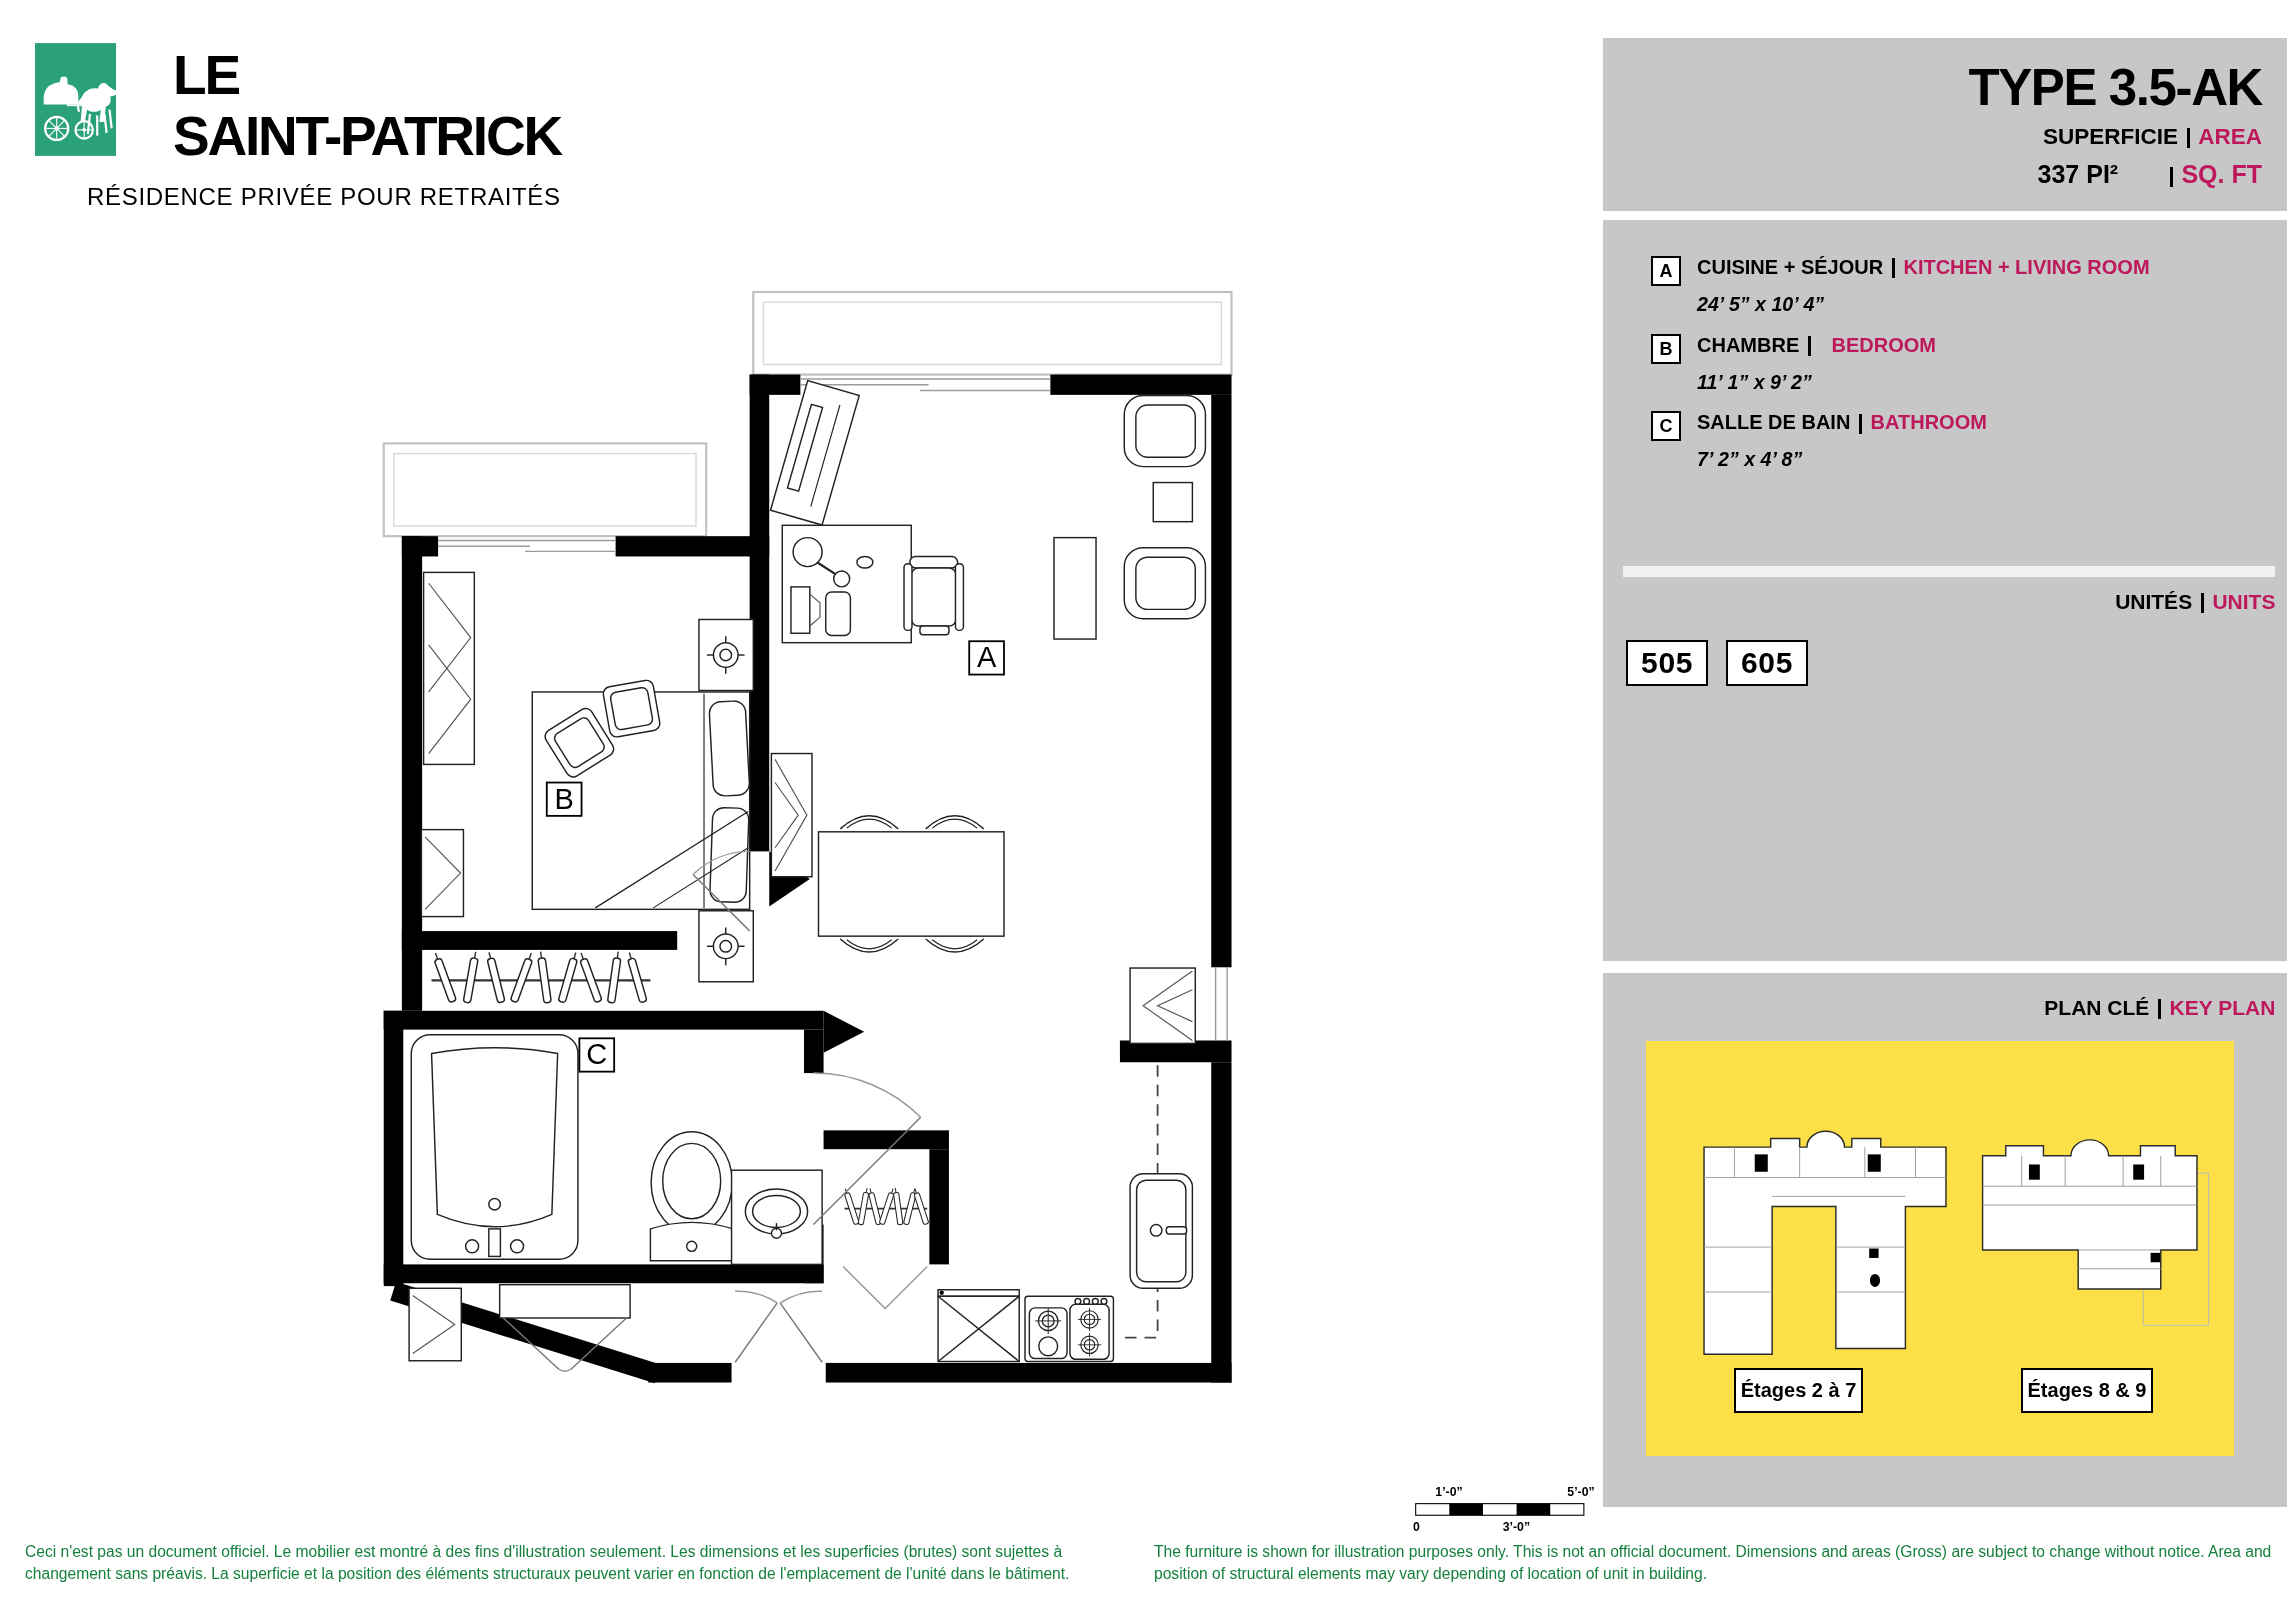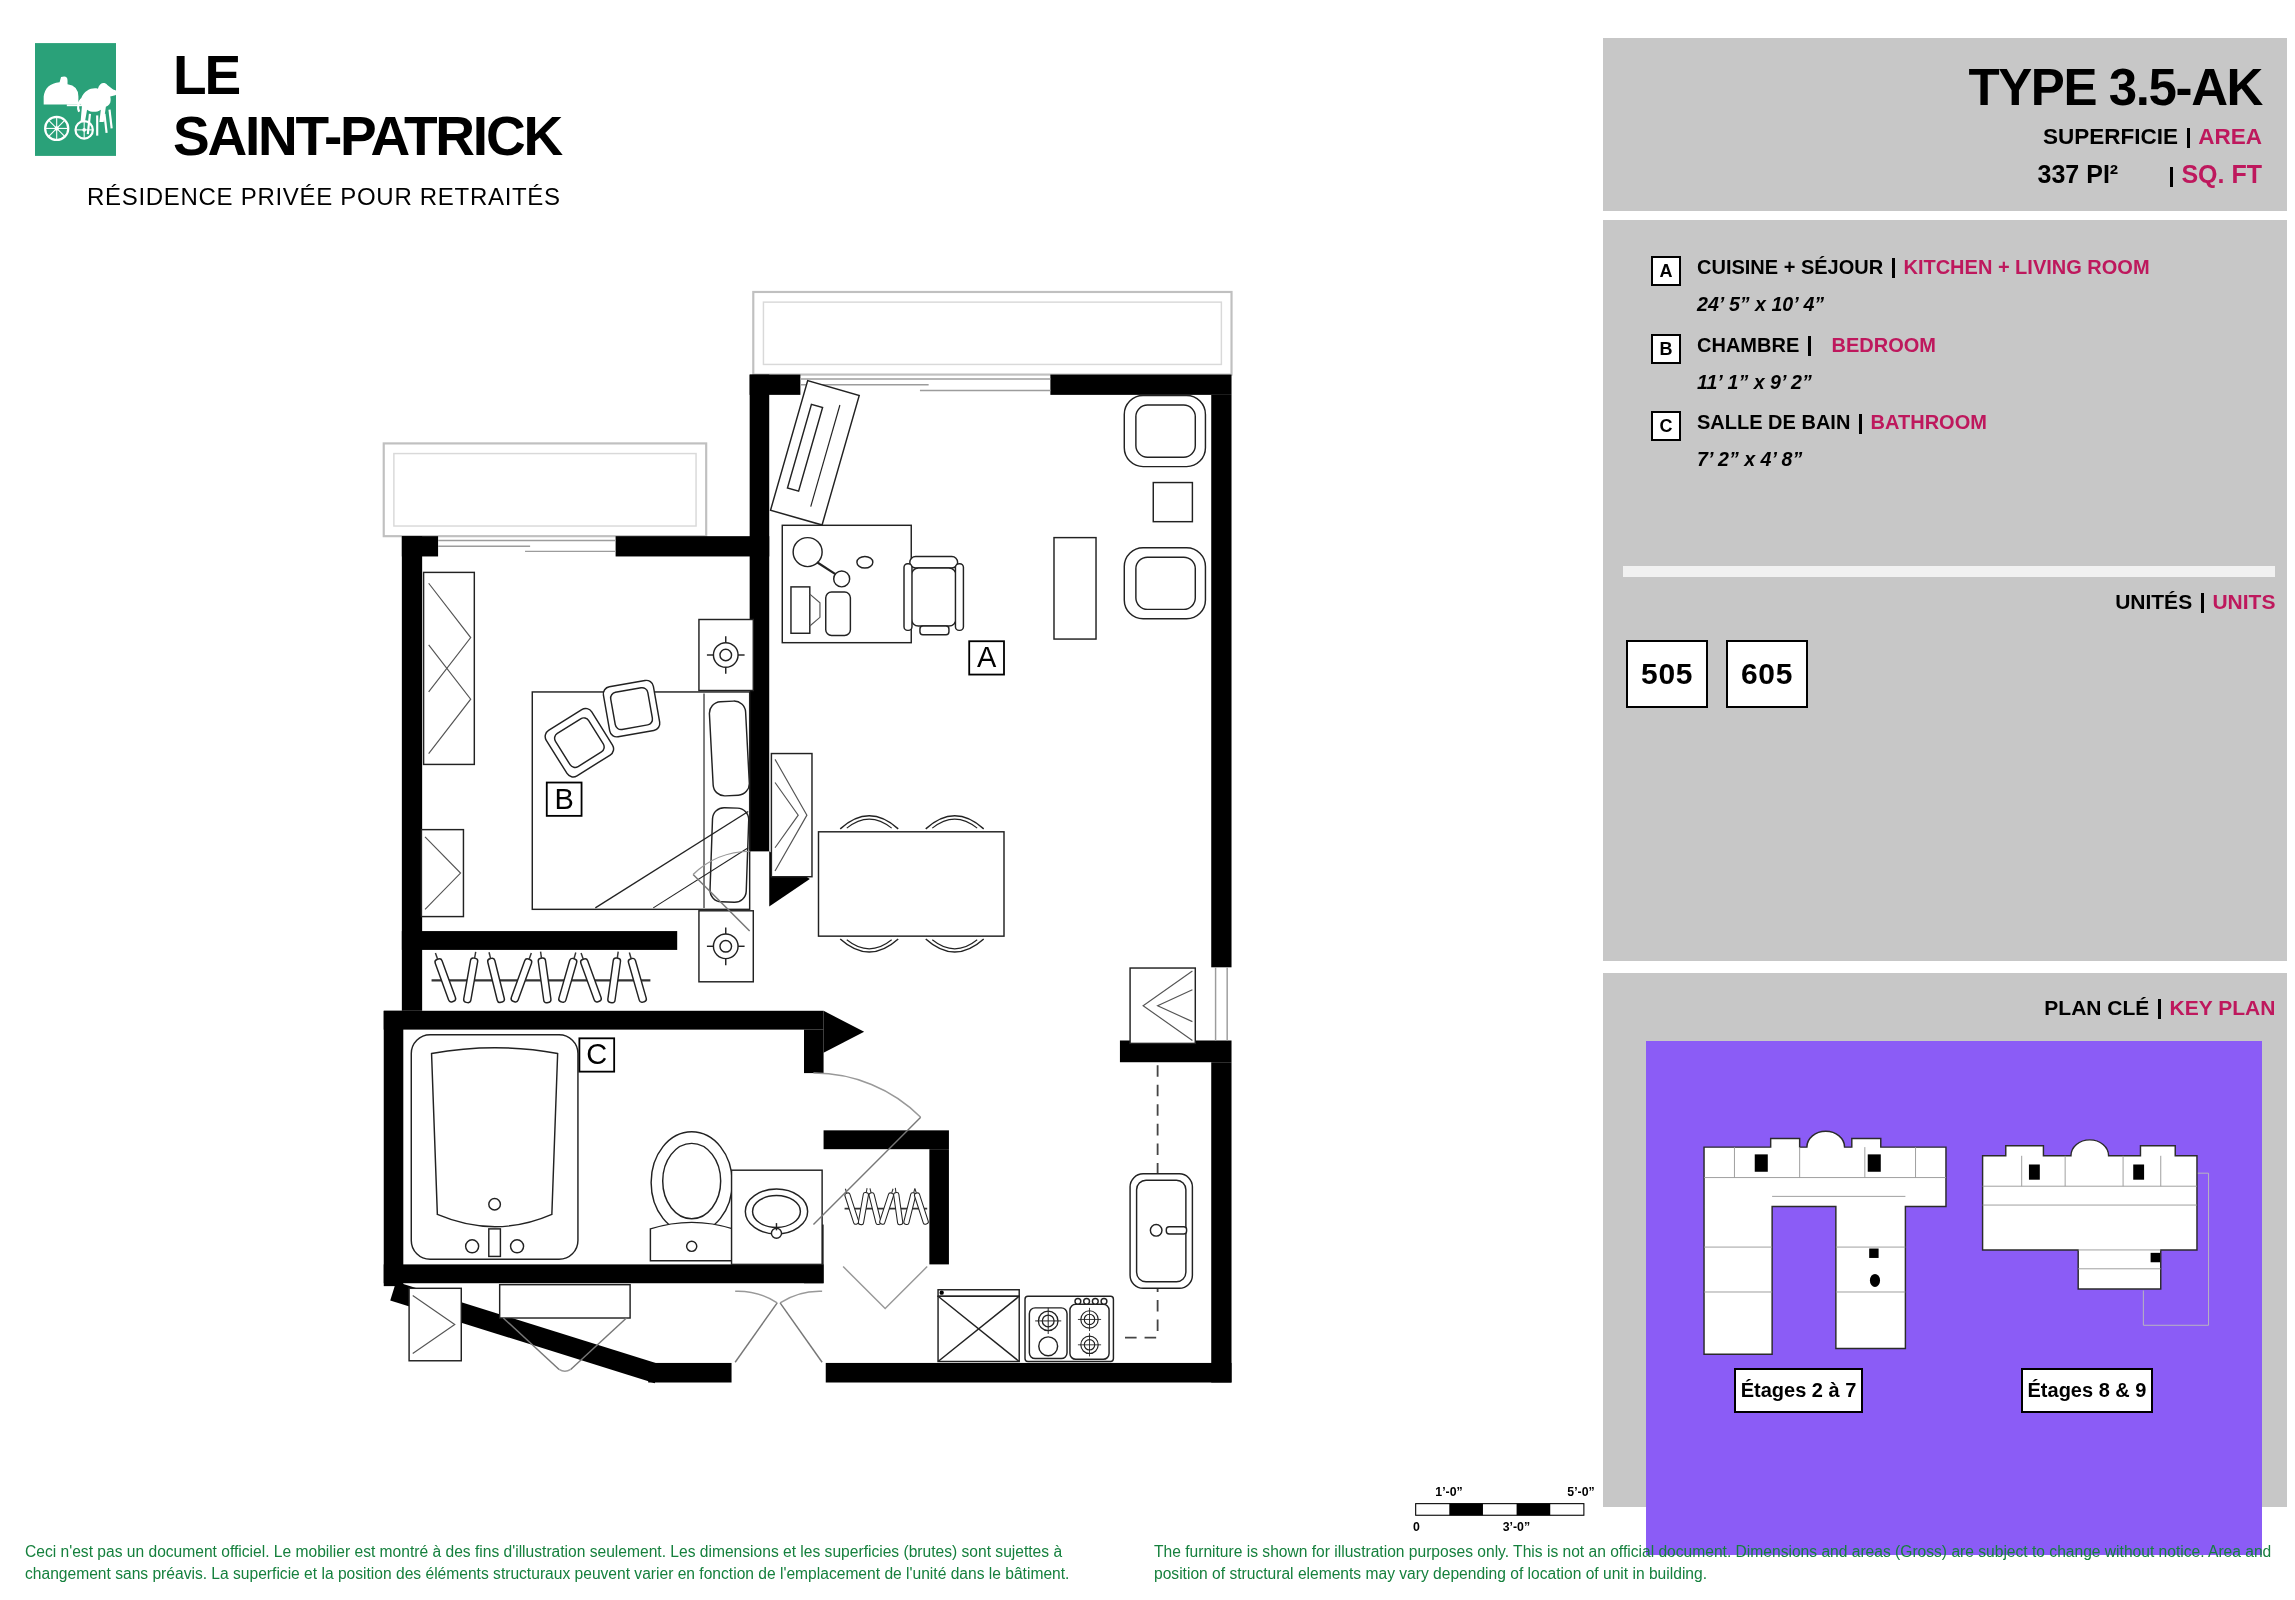--- a/index.html
+++ b/index.html
@@ -27,24 +27,24 @@
   .legend-list{padding:36px 0 0 48px;}
   .lrow{margin-bottom:10px;}
   .lkey{display:inline-block;width:26px;height:26px;border:2.2px solid #000;background:#fff;
         font-size:18px;font-weight:bold;text-align:center;line-height:26px;vertical-align:middle;}
   .lname{font-size:20px;font-weight:bold;margin-left:16px;}
   .ldims{font-size:19.6px;font-weight:bold;margin:7.2px 0 17.4px 46px;font-style:italic;}
   .lg-divider{position:absolute;left:20px;right:11.6px;top:346px;height:11px;background:#f1f1f1;}
   .units-line{position:absolute;top:370px;right:11.6px;font-size:21px;font-weight:bold;}
   .unit-wrap{position:absolute;left:23px;top:420px;}
   .unit-box{display:inline-block;border:2.9px solid #000;background:#fff;font-size:30px;font-weight:bold;
-            padding:15px 13px;margin-right:14.5px;letter-spacing:0.7px;}
+            padding:4px 13px;margin-right:14.5px;letter-spacing:0.7px;}
   .panel-keyplan{left:1603px;top:973px;width:684px;height:534px;}
   .kp-head{position:absolute;top:23px;right:11.6px;font-size:21px;font-weight:bold;}
-  .kp-inset{position:absolute;left:43px;top:68px;width:588px;height:514px;background:#8b5cf6;padding-left:28px;}
+  .kp-inset{position:absolute;left:43px;top:68px;width:588px;height:415px;background:#fde047;}
   .kp-cap{position:absolute;border:2.2px solid #000;background:#fff;font-weight:bold;font-size:20px;
           text-align:center;line-height:41px;height:41px;}
   .kp-cap1{left:88px;top:327px;width:125px;}
   .kp-cap2{left:375px;top:327px;width:128px;}
   
   .disc{position:absolute;top:1541px;font-size:15.6px;line-height:1.42;color:#15803d;}
   .disc-fr{left:25px;width:1080px;}
   .disc-en{left:1154px;width:1131px;}
   
   svg text{font-family:"Liberation Sans",sans-serif;}

